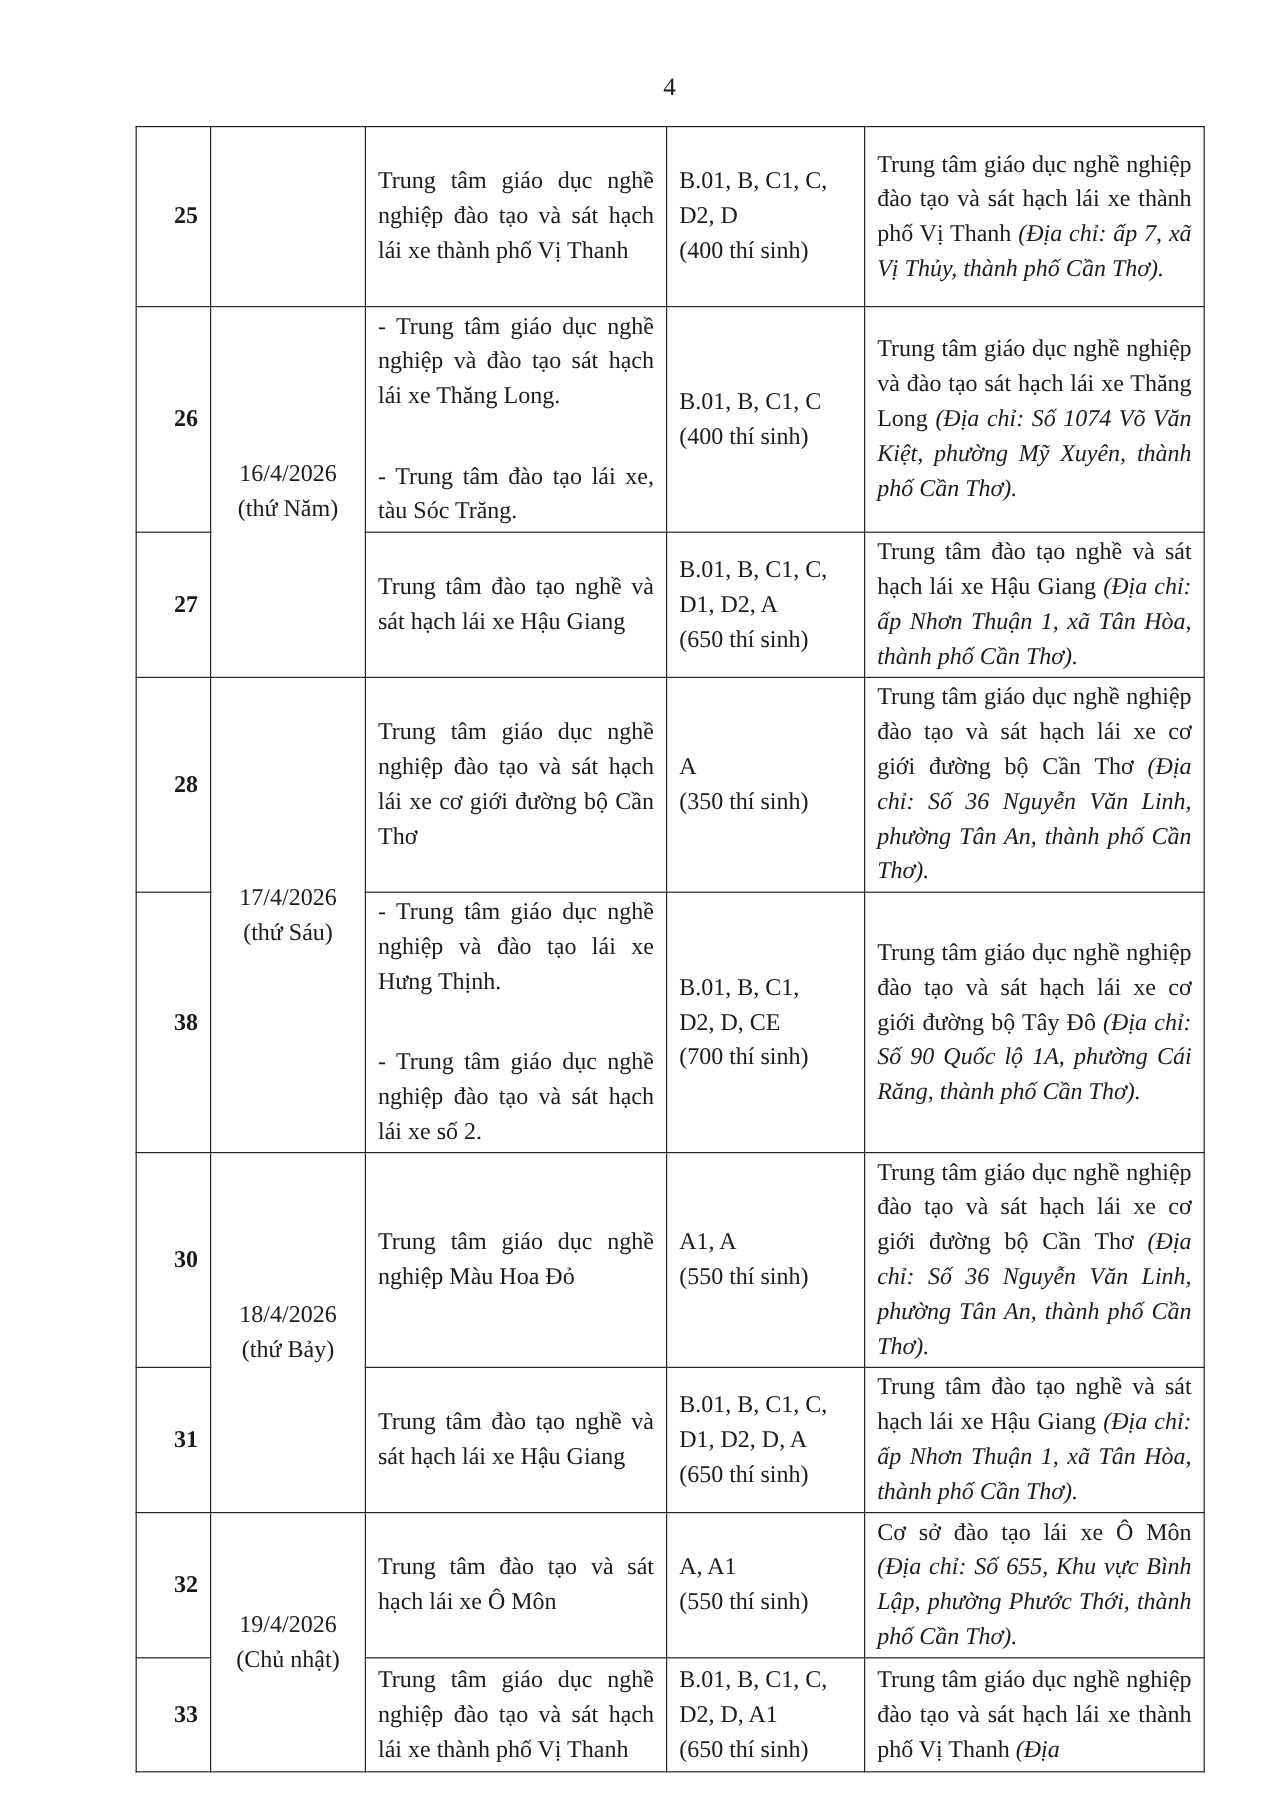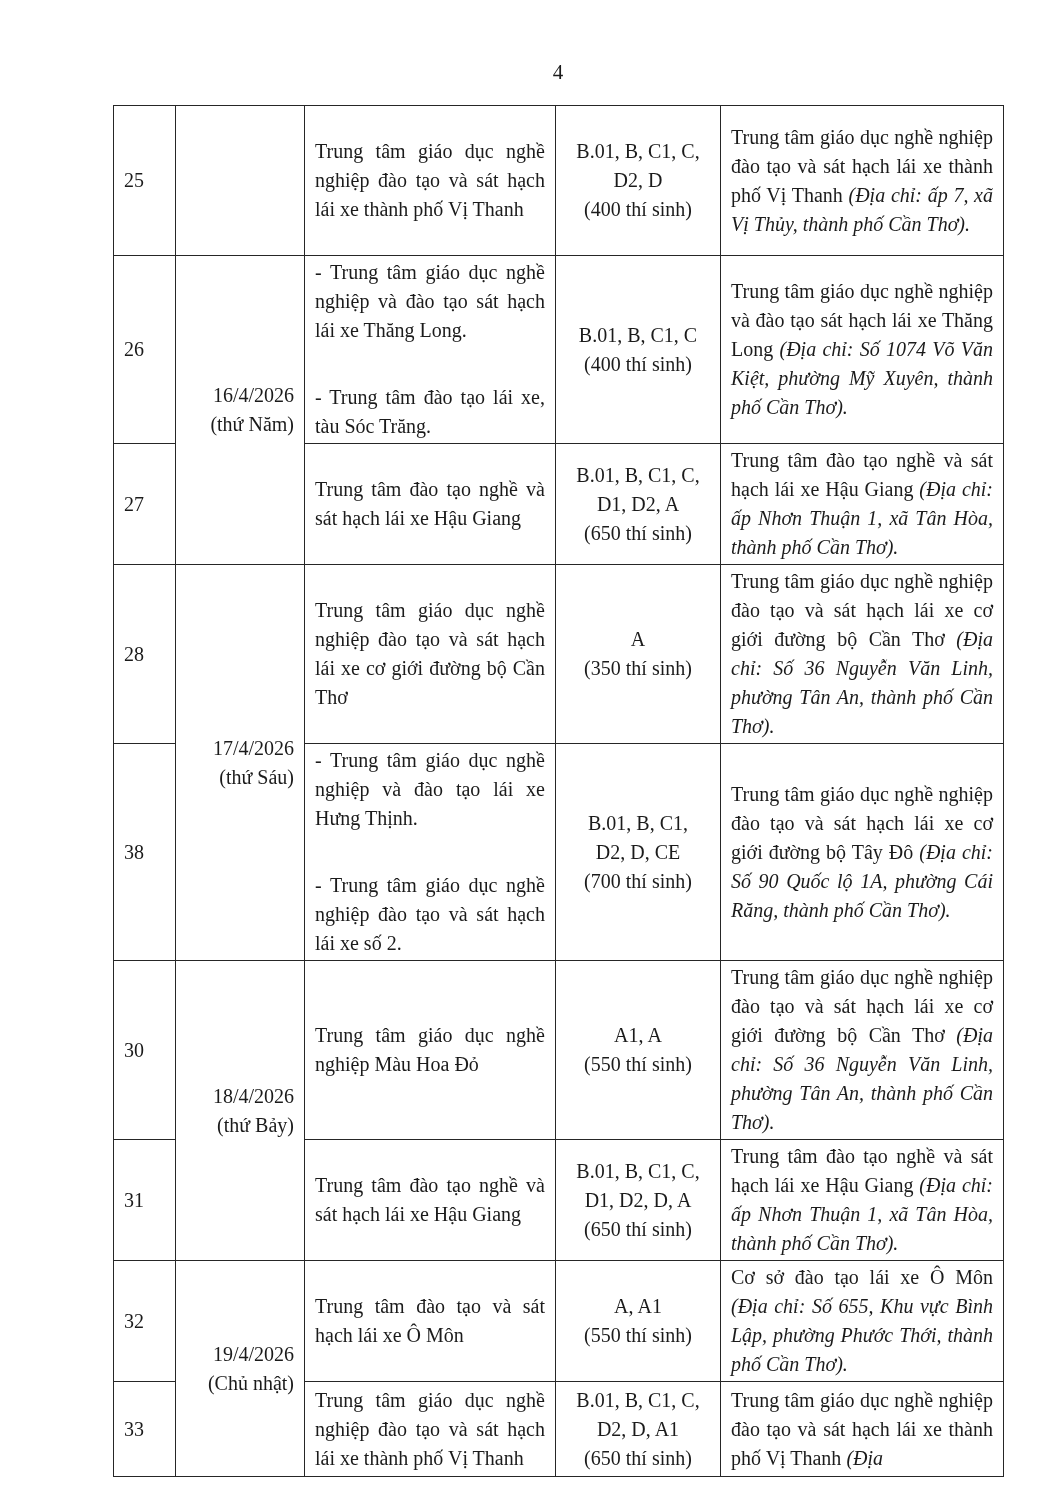--- a/index.html
+++ b/index.html
@@ -32,24 +32,24 @@
     table-layout: fixed;
   }
   table.schedule td {
     border: 1.6px solid #262626;
     vertical-align: middle;
     font-size: 20px;
     line-height: 29px;
     padding: 2px 10px;
     overflow: hidden;
   }
-  td.col-no   { text-align: left; padding: 2px 4px; }
-  td.col-date { text-align: right; white-space: pre-line; padding: 2px 5px; }
+  td.col-no   { text-align: right; padding: 2px 4px; font-weight: bold; }
+  td.col-date { text-align: center; white-space: pre-line; padding: 2px 5px; }
   td.col-center { text-align: justify; }
-  td.col-classes { text-align: center; white-space: pre-line; padding: 2px 6px; }
+  td.col-classes { text-align: left; white-space: pre-line; padding: 2px 6px; }
   td.col-loc  { text-align: justify; }
   .addr { font-style: italic; }
   p.bullet { margin: 0 0 11px 0; text-align: justify; }
   p.bullet:last-child { margin-bottom: 0; margin-top: 38px; }
 </style>
 </head>
 <body>
 
 <div class="page">
 

